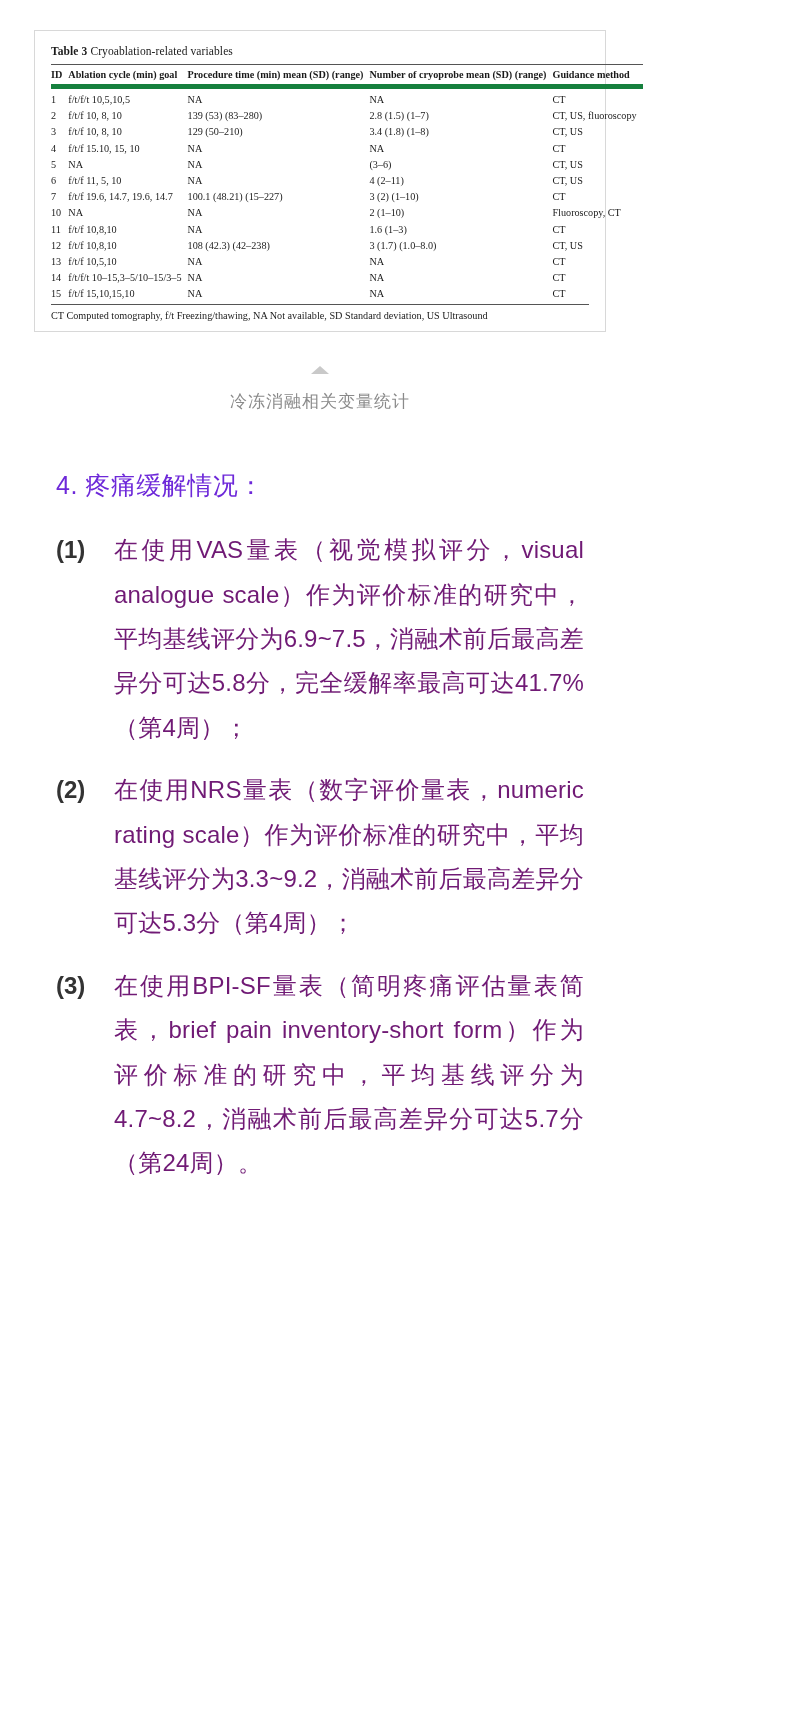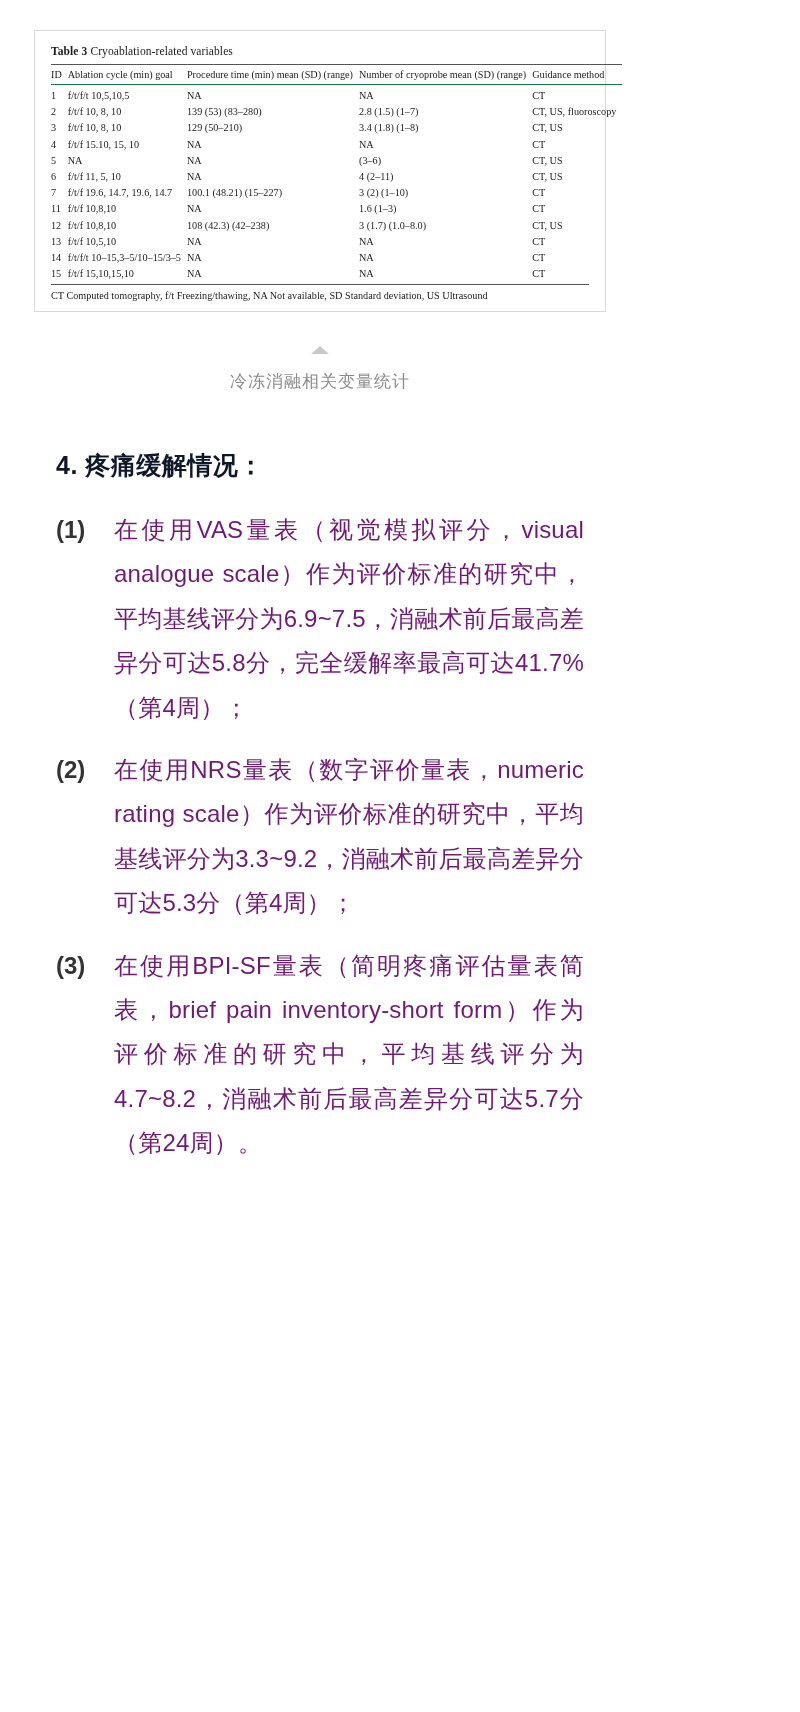--- a/index.html
+++ b/index.html
@@ -40,23 +40,23 @@
   }
   table.data {
     width: 100%;
     border-collapse: collapse;
     font-family: "Liberation Serif", serif;
     font-size: 10.2px;
     color: #1a1a1a;
   }
   table.data thead th {
     text-align: left;
-    font-weight: normal;
+    font-weight: bold;
     border-top: 1px solid #555;
-    border-bottom: 1px solid #15803d;
+    border-bottom: 5px solid #15803d;
     padding: 4px 6px 4px 0;
     white-space: nowrap;
   }
   table.data tbody td {
     padding: 2.6px 6px 2.6px 0;
     vertical-align: top;
     white-space: nowrap;
   }
   table.data tbody tr:first-child td {
     padding-top: 5px;
@@ -94,23 +94,23 @@
     font-size: 17px;
     color: #8a8a8a;
     letter-spacing: 1px;
   }
 
   
   .content {
     padding: 56px 56px 40px 56px;
   }
   h2.section-heading {
-    color: #0f172a;
+    color: #6d28d9;
     font-size: 25px;
-    font-weight: bold;
+    font-weight: normal;
     margin: 0 0 26px 0;
     letter-spacing: 0.5px;
   }
   p.lead {
     font-size: 24px;
     line-height: 1.85;
     color: #333333;
     margin: 0 0 22px 0;
     text-align: justify;
     letter-spacing: 0.2px;
@@ -204,20 +204,27 @@
             <td>CT, US</td>
           </tr>
           <tr>
             <td>7</td>
             <td>f/t/f 19.6, 14.7, 19.6, 14.7</td>
             <td>100.1 (48.21) (15–227)</td>
             <td>3 (2) (1–10)</td>
             <td>CT</td>
           </tr>
           <tr>
+            <td>10</td>
+            <td>NA</td>
+            <td>NA</td>
+            <td>2 (1–10)</td>
+            <td>Fluoroscopy, CT</td>
+          </tr>
+          <tr>
             <td>11</td>
             <td>f/t/f 10,8,10</td>
             <td>NA</td>
             <td>1.6 (1–3)</td>
             <td>CT</td>
           </tr>
           <tr>
             <td>12</td>
             <td>f/t/f 10,8,10</td>
             <td>108 (42.3) (42–238)</td>

